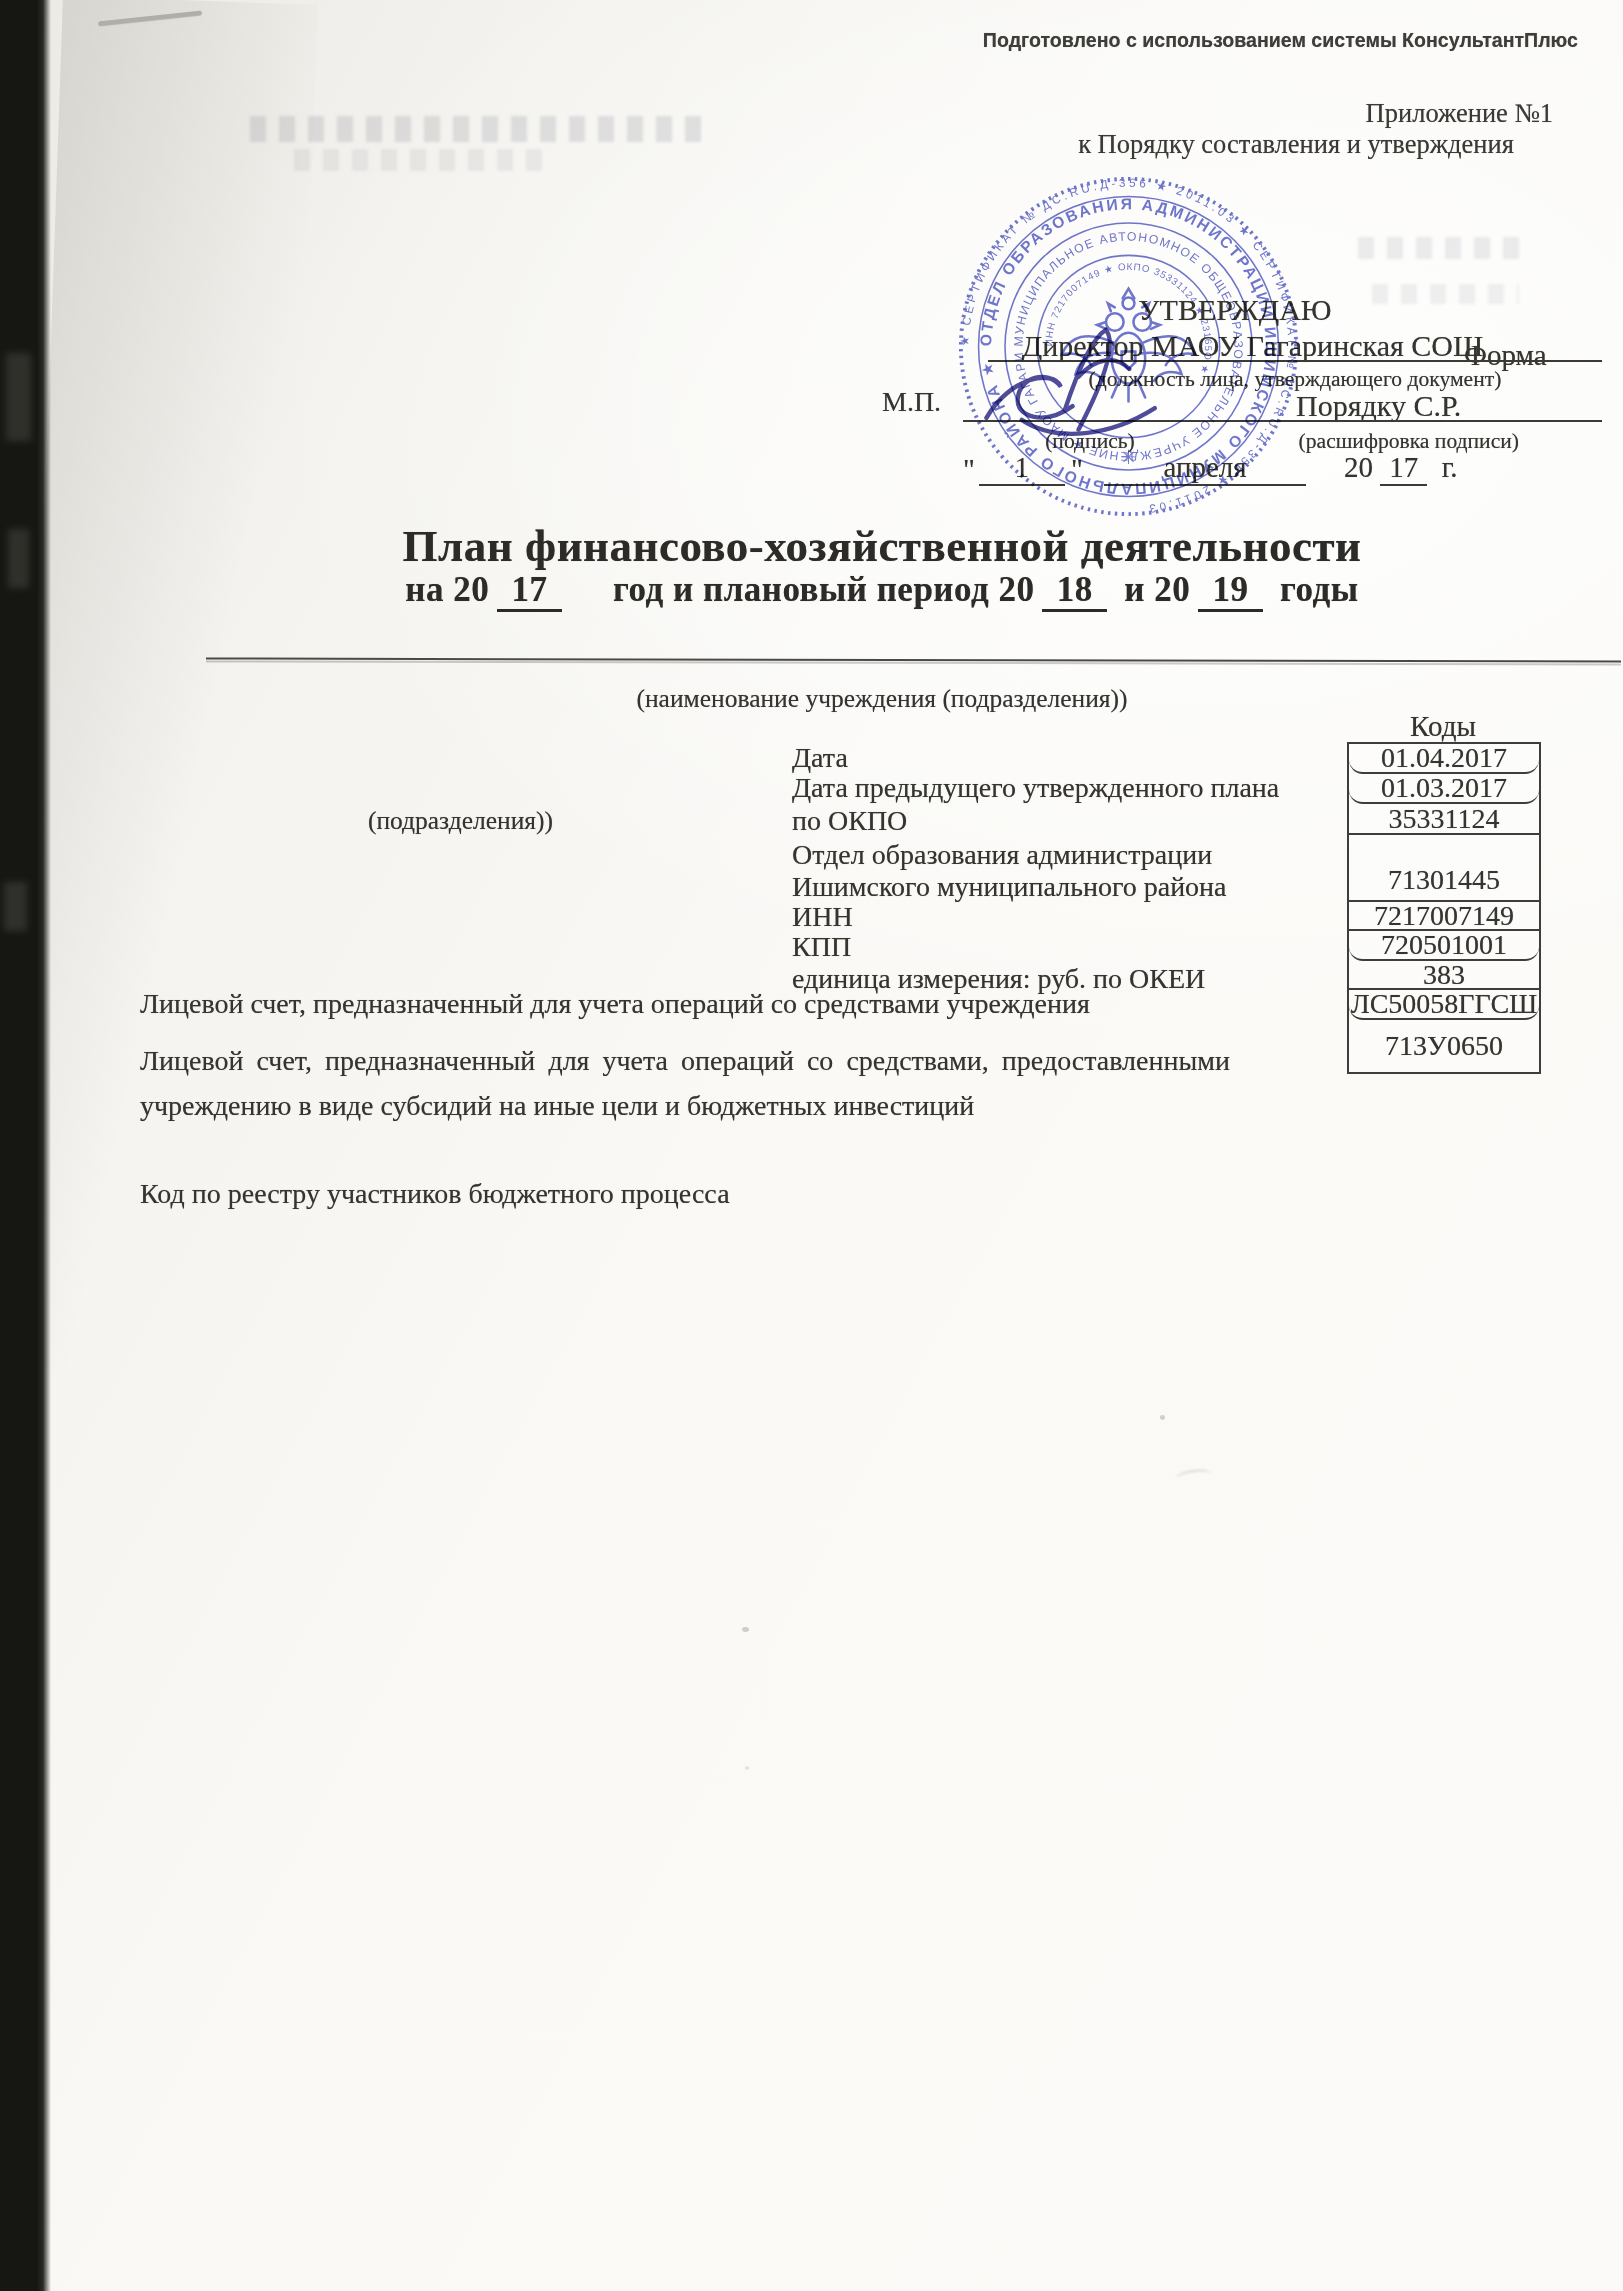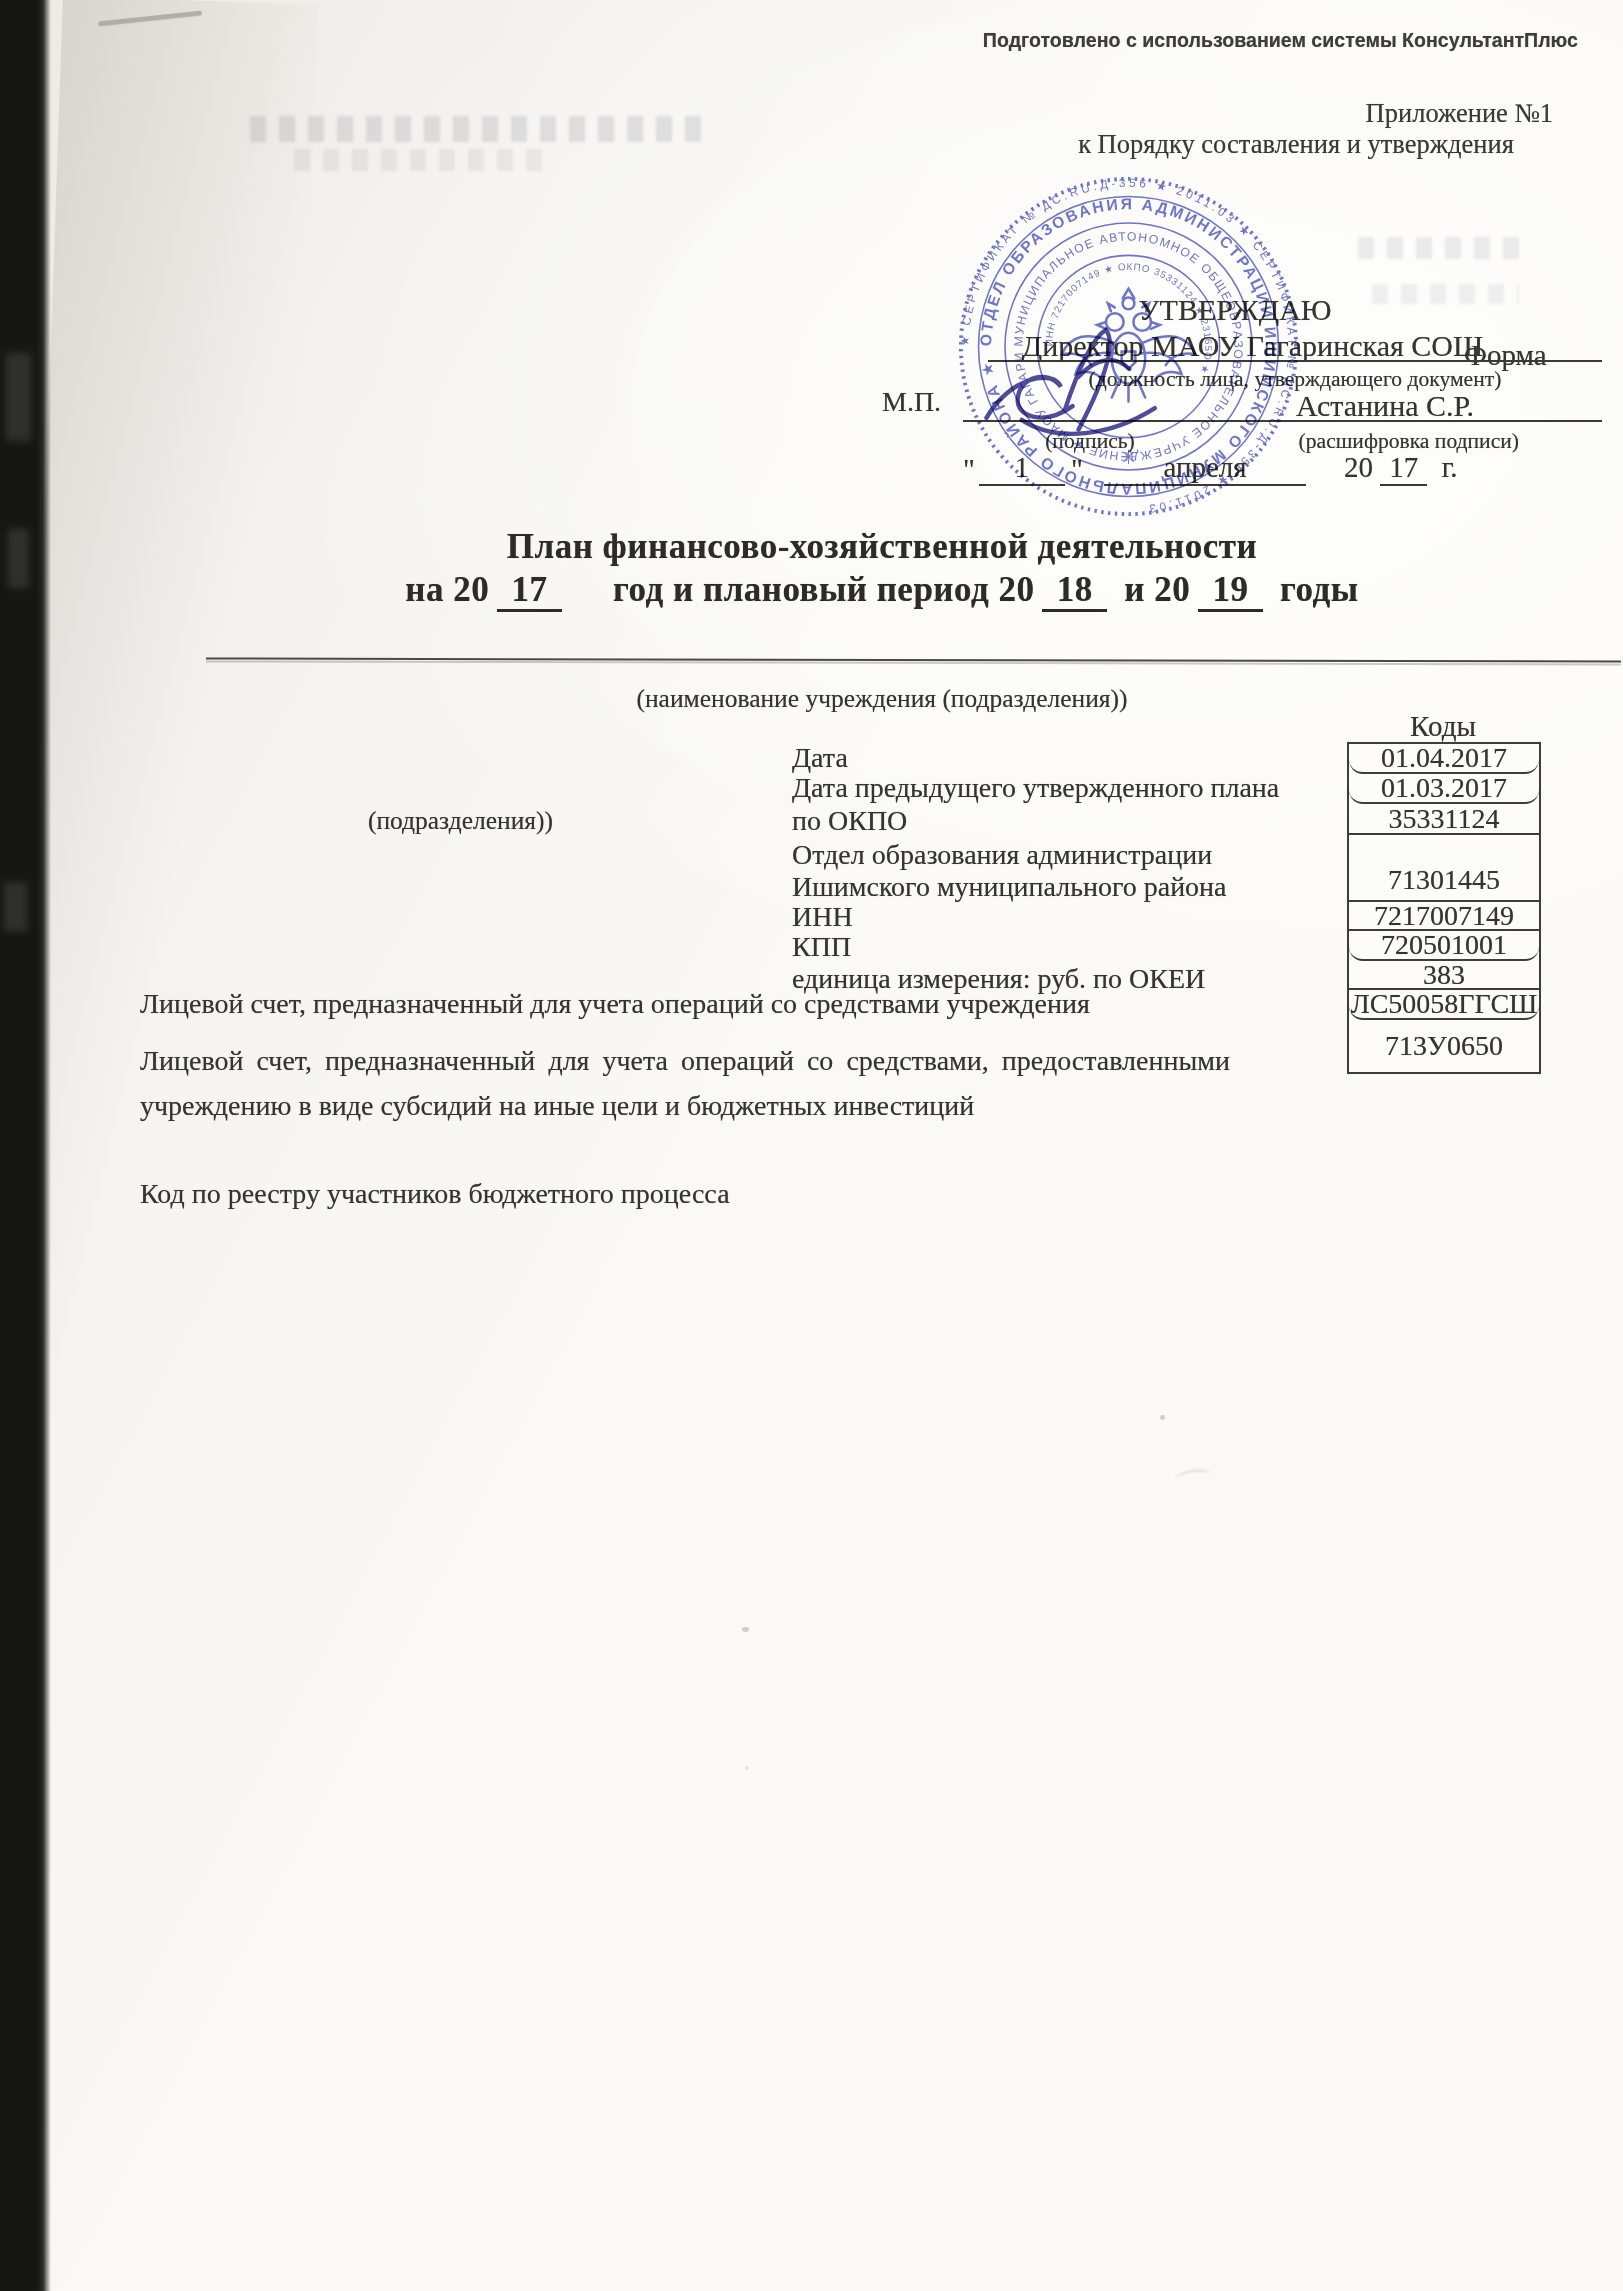--- a/index.html
+++ b/index.html
@@ -61,21 +61,21 @@
   .day-cell { position:absolute; left:15.7px; top:0; width:86px; height:35px; text-align:center;
     border-bottom:2.9px solid #3b3a36; }
   .month-cell { position:absolute; left:141px; top:0; width:202px; height:35px; text-align:center;
     border-bottom:2.9px solid #3b3a36; }
   .year-cell { position:absolute; left:381px; top:0; height:35px; white-space:nowrap; }
   .u { display:inline-block; min-width:47px; text-align:center; border-bottom:2.9px solid #3b3a36; }
 
   
   .title { left:235px; top:527px; width:1294px; text-align:center; font-weight:700;
     color:#2c2b27; letter-spacing:0.5px; }
-  .title .l1 { font-size:35px; line-height:39px; }
+  .title .l1 { font-size:45px; line-height:39px; }
   .title .l2 { font-size:35px; line-height:39px; margin-top:3.9px; }
   .title .yr { display:inline-block; min-width:65px; border-bottom:3.9px solid #2c2b27;
     margin:0 7.8px; padding:0 3.9px; }
   .title .yr.first { margin-right:51px; }
 
   .big-rule { left:206px; top:659px; width:1415px; border-top:2.9px solid #4a4944;
     box-shadow:0 2.9px 0 rgba(74,73,68,.28); transform:rotate(.12deg); }
   .inst-caption { left:529px; top:684px; width:706px; text-align:center; font-size:25.5px; }
   .addr-caption { left:186px; top:804px; width:549px; text-align:center; font-size:25.5px; line-height:33px; }
 
@@ -170,21 +170,21 @@
       <path d="M169,181 h14 v11 l-7,7 l-7,-7 z"></path>
     </g>
     <text x="176" y="296" fill="#5b63c6" font-size="20" text-anchor="middle">✳</text>
   </svg>
 
   <div class="abs approve-word txt">УТВЕРЖДАЮ</div>
   <div class="abs director txt">Директор МАОУ Гагаринская СОШ</div>
   <div class="abs dir-underline"></div>
   <div class="abs pos-caption txt">(должность лица, утверждающего документ)</div>
   <div class="abs mp txt">М.П.</div>
-  <div class="abs signer txt">Астанина С.Р.</div>
+  <div class="abs signer txt">Порядку С.Р.</div>
   <div class="abs sig-underline"></div>
   <div class="abs cap-sign txt">(подпись)</div>
   <div class="abs cap-name txt">(расшифровка подписи)</div>
 
   <div class="abs date-row txt">
     <span class="q q1">"</span>
     <span class="day-cell">1</span>
     <span class="q q2">"</span>
     <span class="month-cell">апреля</span>
     <span class="year-cell"><span>20</span> <span class="u">17</span>&nbsp; <span>г.</span></span>

